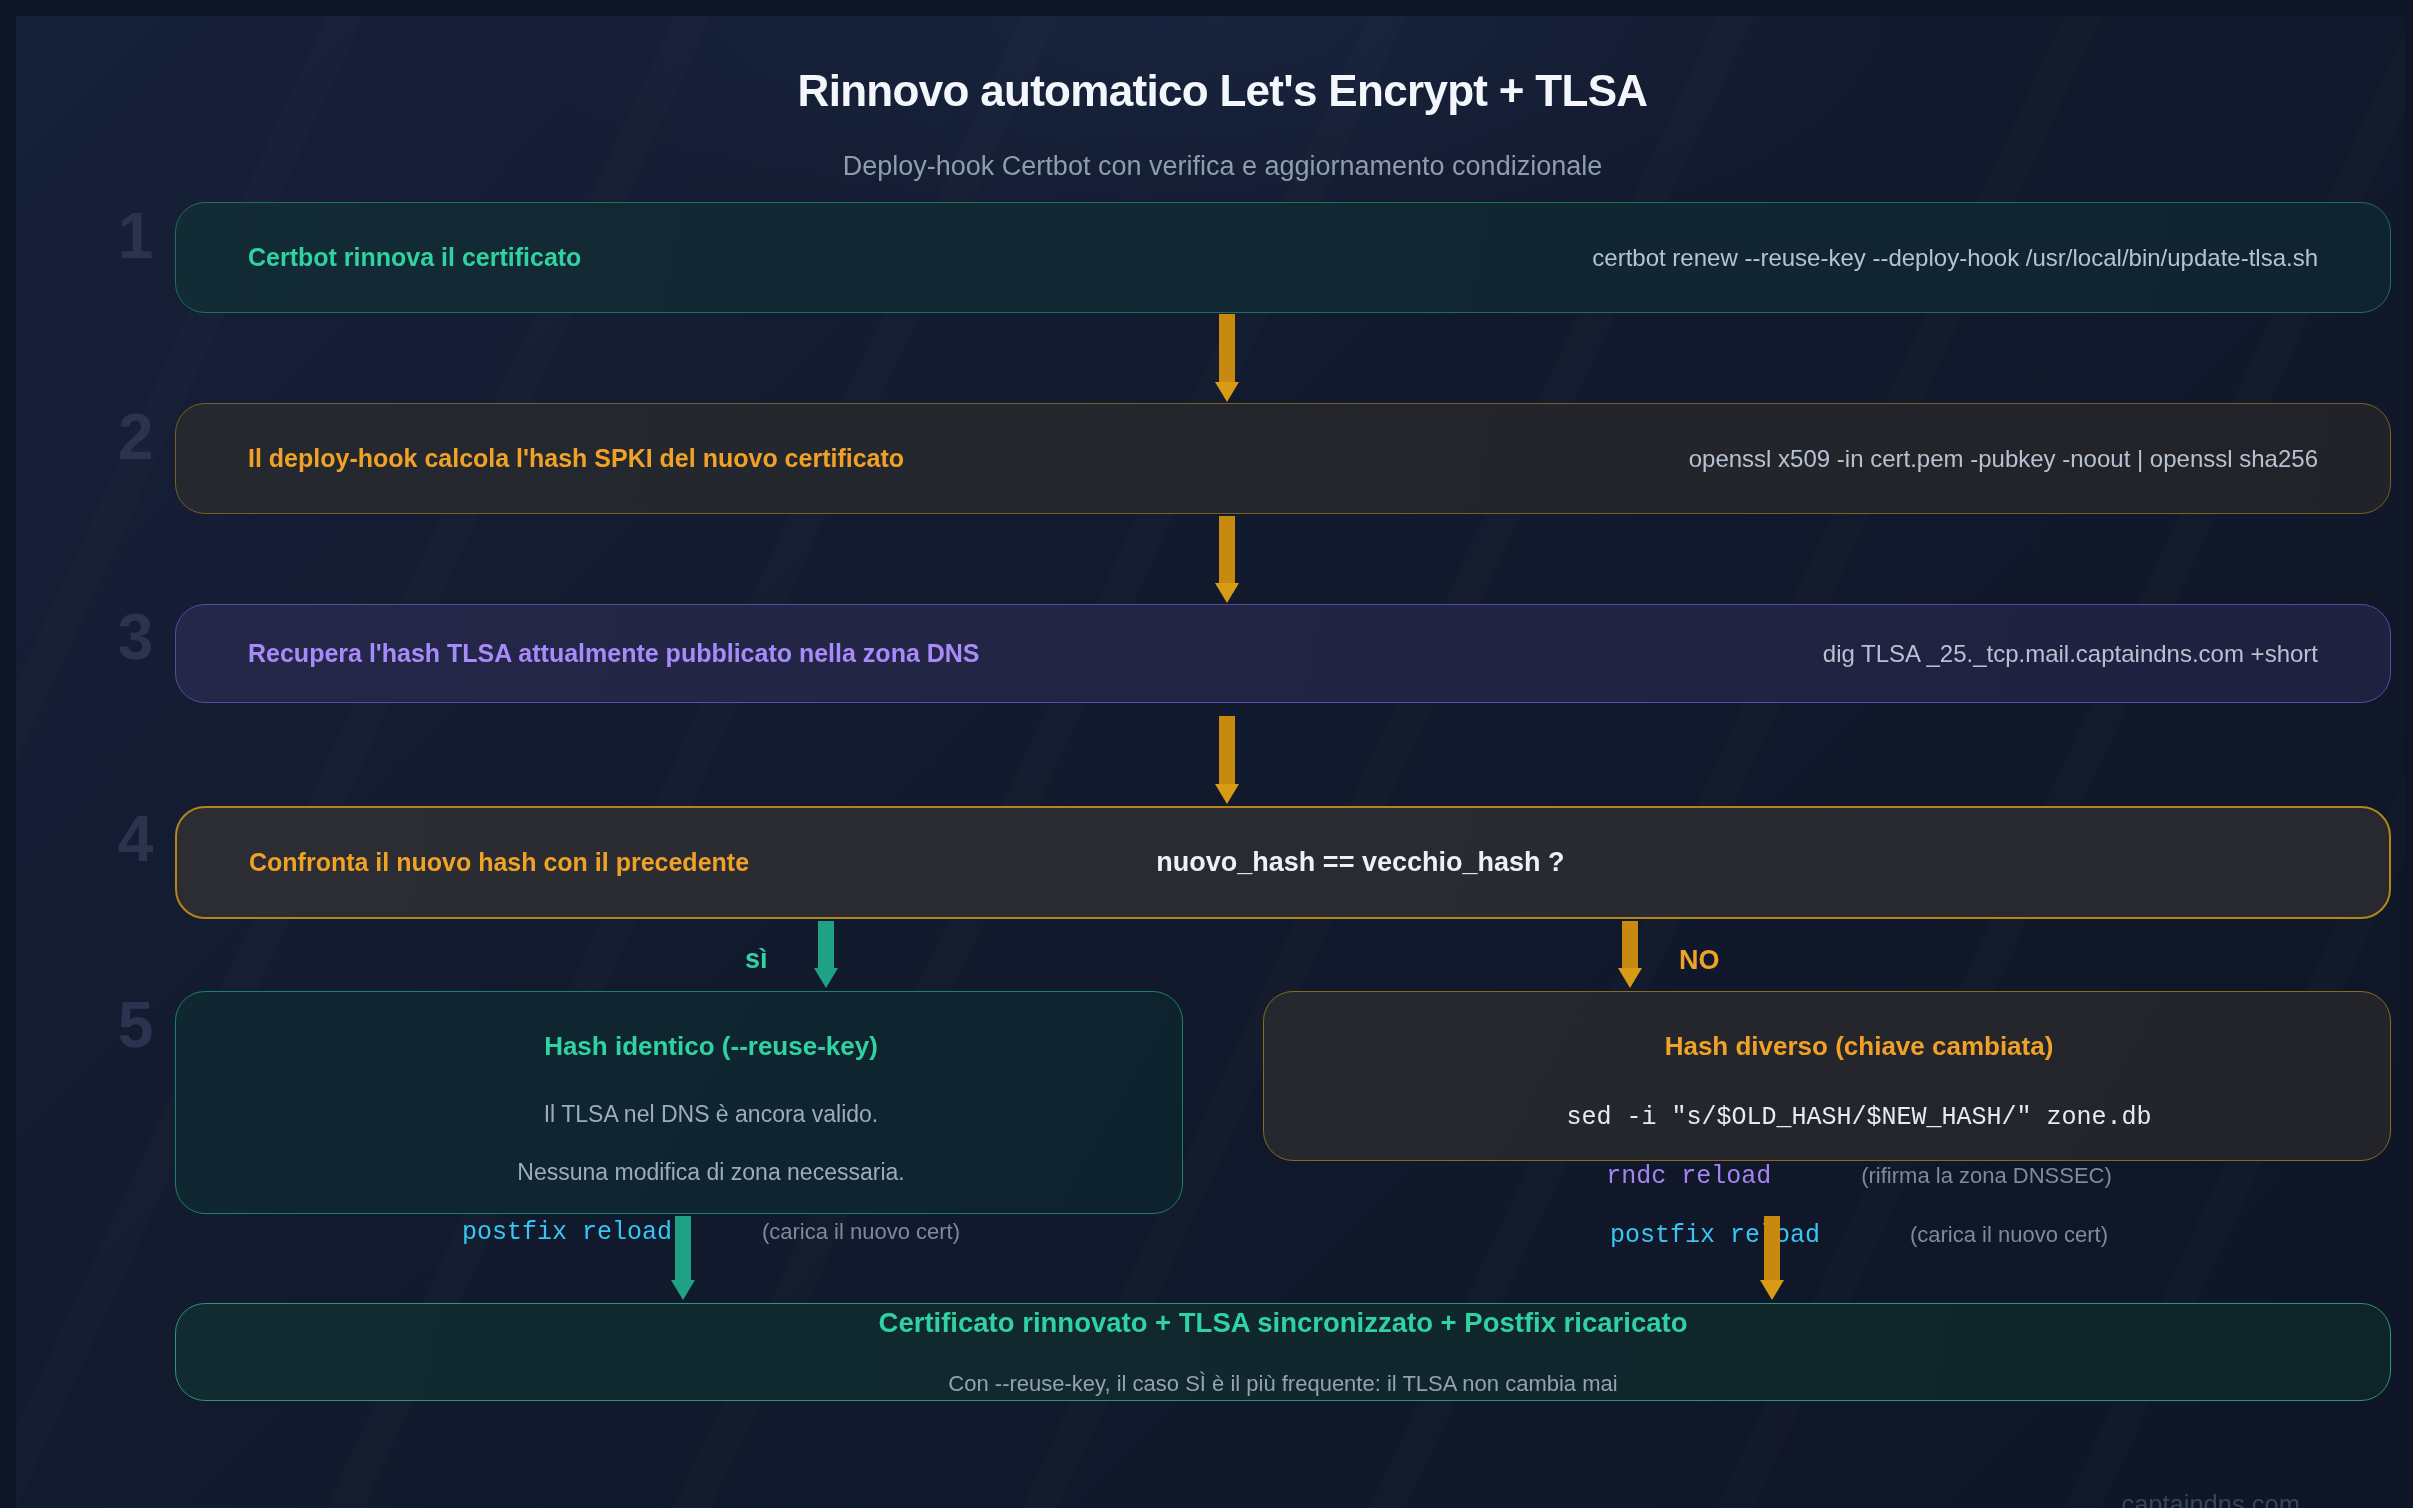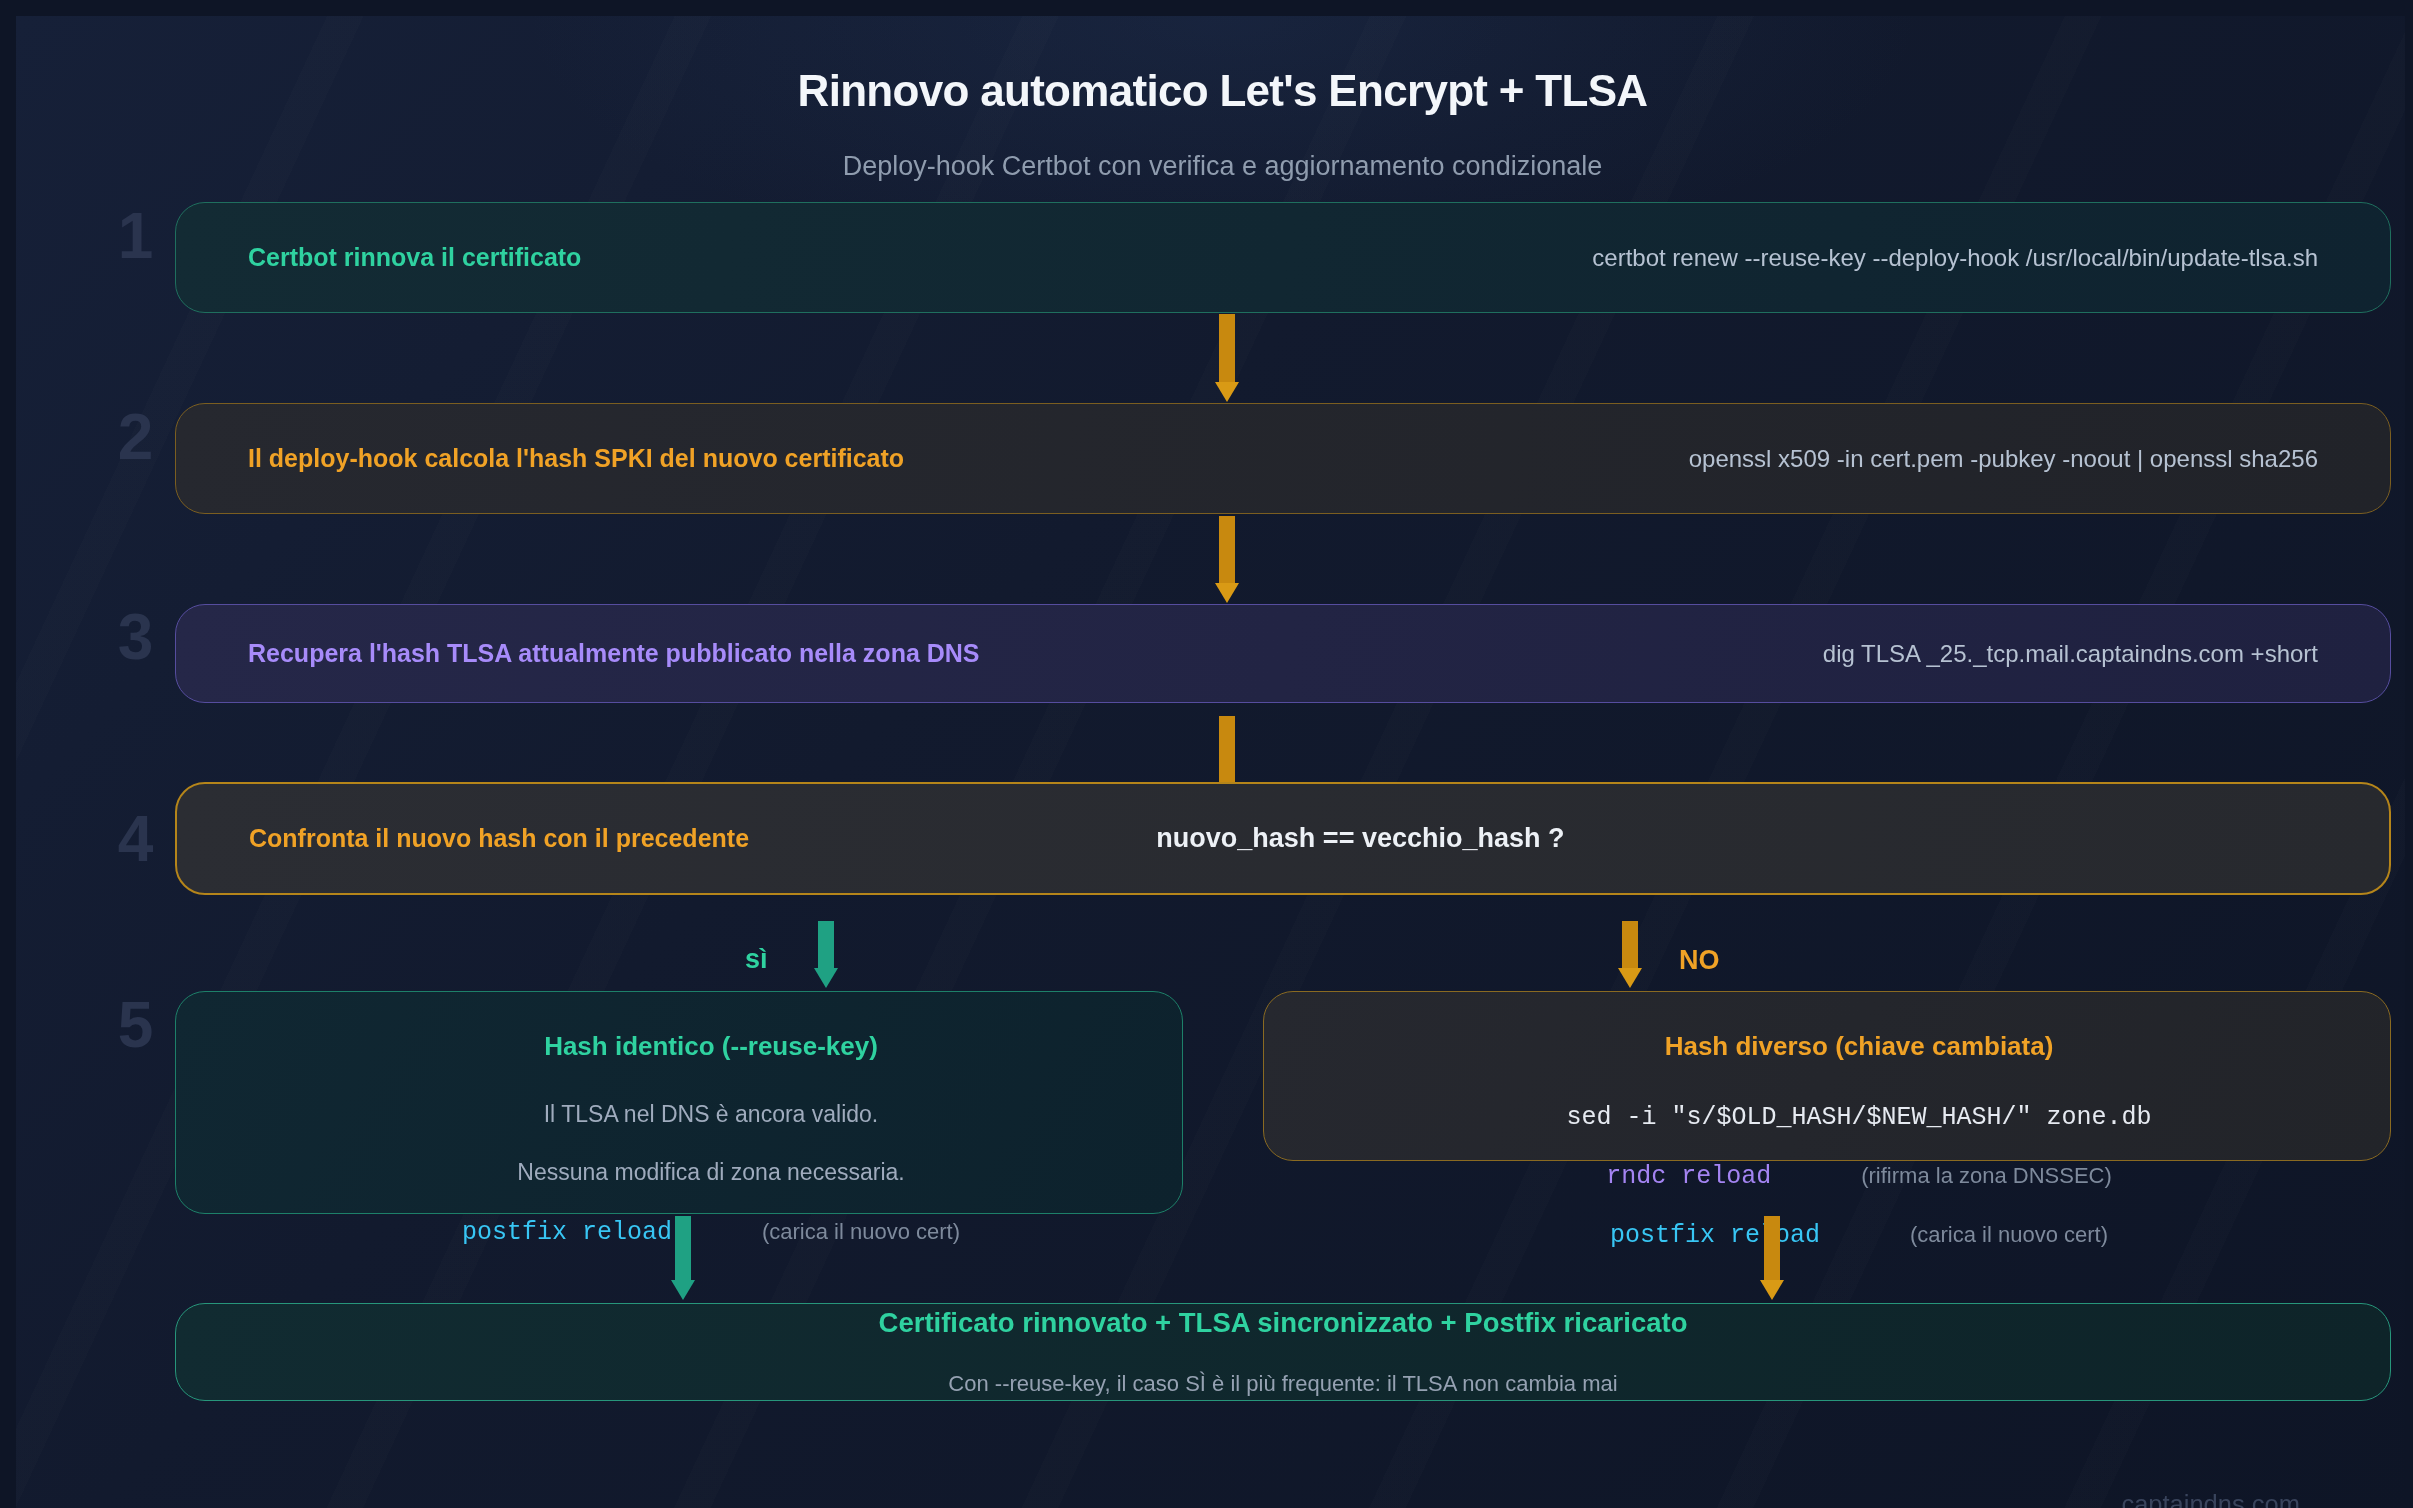--- a/index.html
+++ b/index.html
@@ -105,21 +105,21 @@
     <code class="cmd">openssl x509 -in cert.pem -pubkey -noout | openssl sha256</code>
   </section>
   <div class="varrow arr-orange" style="left:1203px;top:500px;height:67px"></div>
 
   <section class="box row theme-purple" style="top:588px;height:99px">
     <span class="label purple">Recupera l'hash TLSA attualmente pubblicato nella zona DNS</span>
     <code class="cmd">dig TLSA _25._tcp.mail.captaindns.com +short</code>
   </section>
   <div class="varrow arr-orange" style="left:1203px;top:700px;height:68px"></div>
 
-  <section class="box row theme-amber-strong" style="top:766px;height:113px">
+  <section class="box row theme-amber-strong" style="top:790px;height:113px">
     <span class="label orange">Confronta il nuovo hash con il precedente</span>
     <code class="cmd center-cmd">nuovo_hash == vecchio_hash ?</code>
   </section>
 
   <span class="branch-label green" style="left:721px;top:920px">sì</span>
   <div class="varrow arr-green" style="left:802px;top:905px;height:47px"></div>
   <div class="varrow arr-orange" style="left:1606px;top:905px;height:47px"></div>
   <span class="branch-label orange" style="left:1655px;top:921px">NO</span>
 
   <section class="box panel theme-teal-panel" style="left:159px;top:975px;width:1008px;height:223px">

